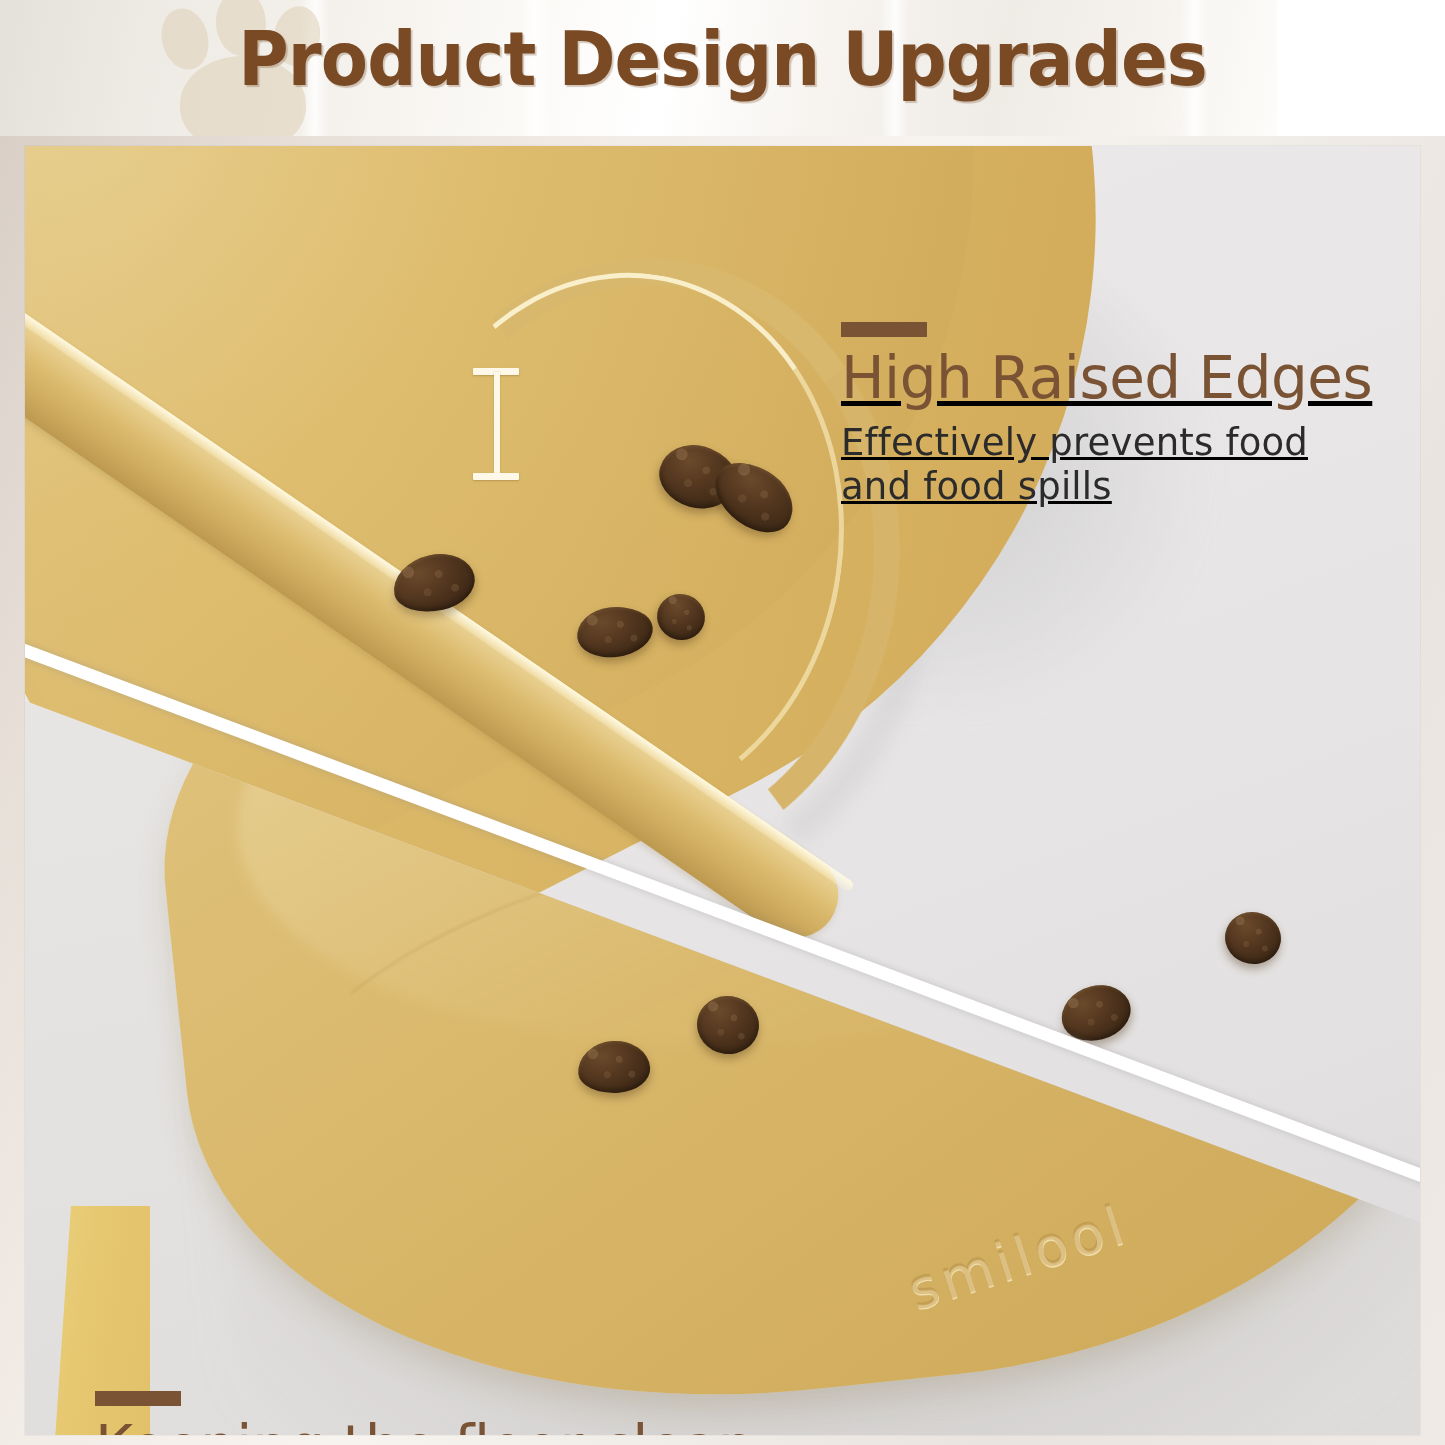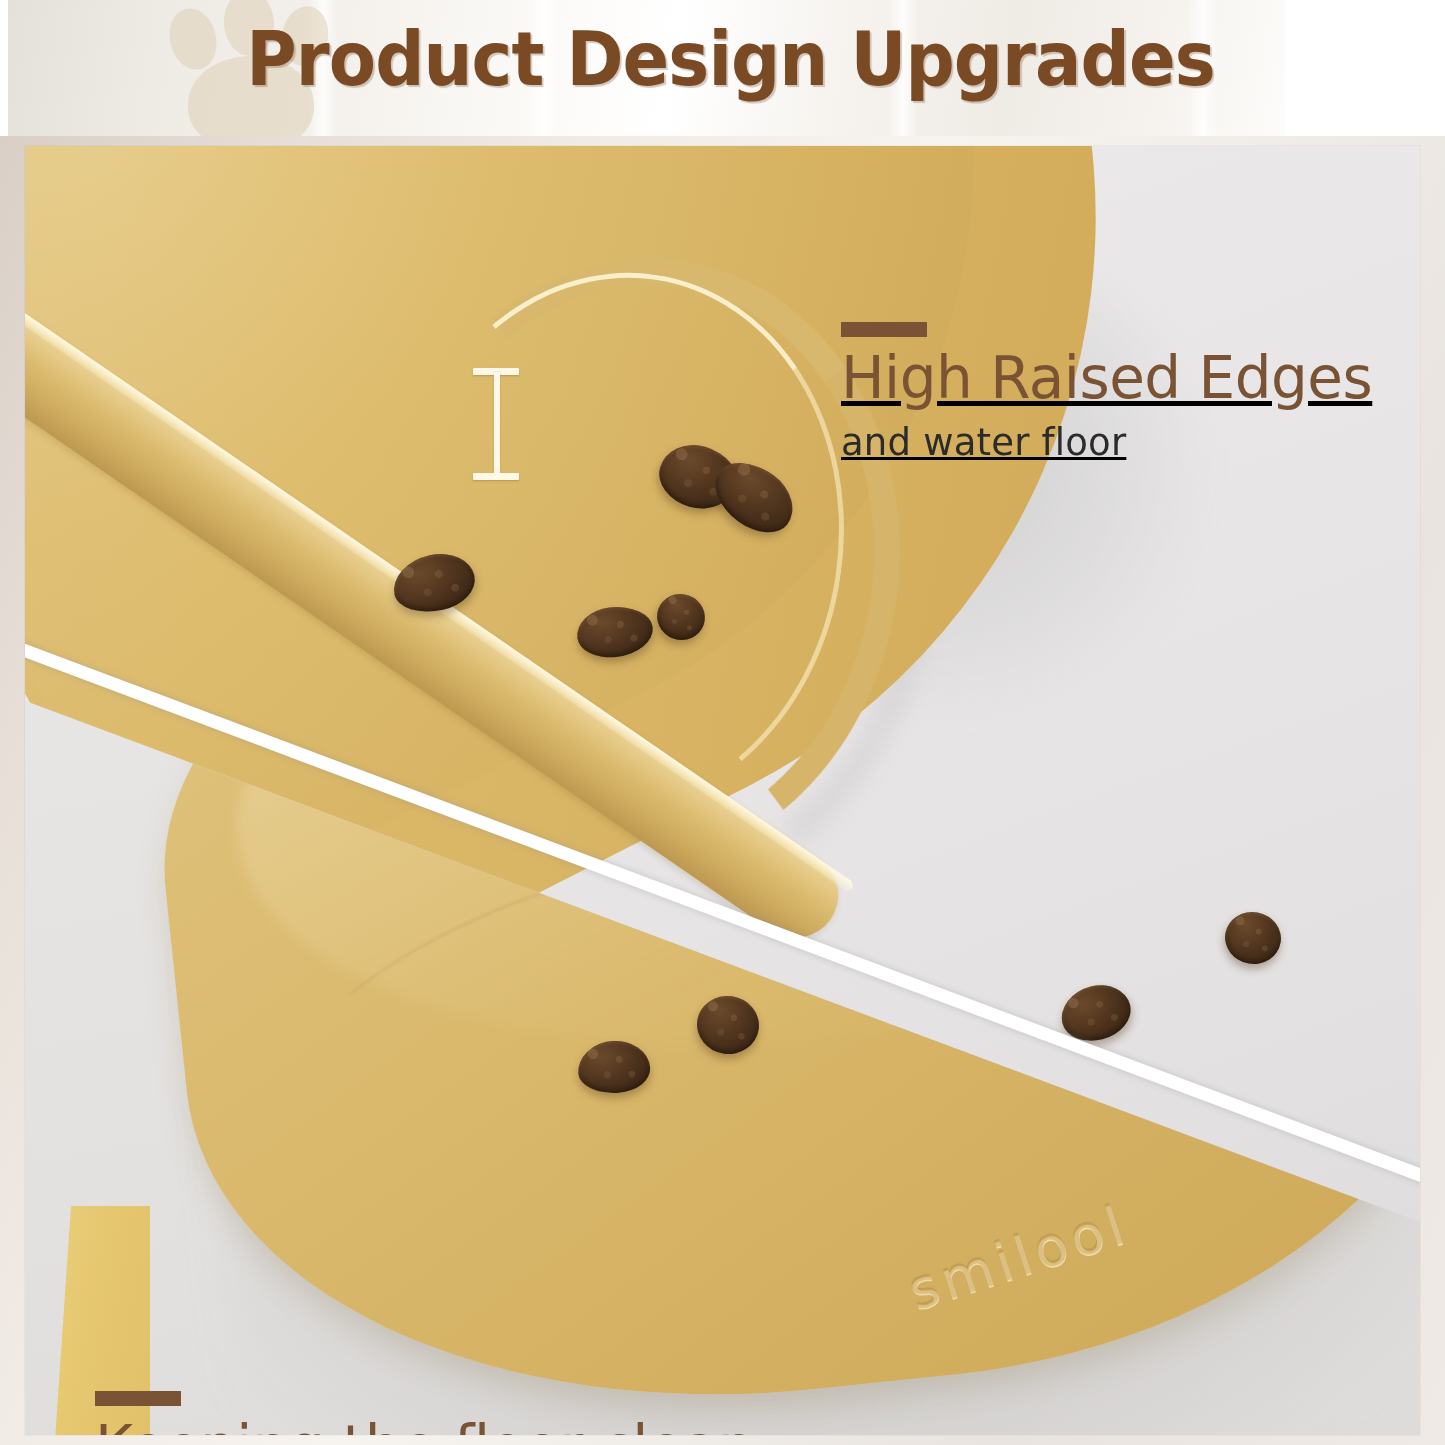--- a/index.html
+++ b/index.html
@@ -1,21 +1,21 @@
 <!DOCTYPE html>
 <html><head>
 <meta charset="utf-8">
 <style>
   html,body{margin:0;padding:0;background:#fff;}
   body{width:1445px;height:1445px;overflow:hidden;font-family:"Liberation Sans",sans-serif;}
 
   #stage{position:relative;width:1445px;height:1445px;overflow:hidden;background:#ffffff;}
 
   
-  .header{position:absolute;left:8px;top:0;width:1277px;height:136px;overflow:hidden;
+  .header{position:absolute;left:0;top:0;width:1277px;height:136px;overflow:hidden;
           background:linear-gradient(100deg,#e4e0da 0%,#eeeae4 12%,#f4f1ec 26%,#fbf9f6 40%,#ffffff 52%,#f7f4f0 64%,#efebe5 78%,#f6f3ef 90%,#fdfcfa 100%);}
   .hdr-streak{position:absolute;top:0;height:136px;width:30px;
               background:linear-gradient(90deg,rgba(255,255,255,0) 0%,rgba(255,255,255,.85) 50%,rgba(255,255,255,0) 100%);}
 
   
   .paw{position:absolute;left:118px;top:-6px;width:230px;height:150px;opacity:.55;}
   .paw .pad{position:absolute;background:#ded0b6;border-radius:50%;}
   .paw .t1{left:44px;top:14px;width:46px;height:62px;transform:rotate(-14deg);}
   .paw .t2{left:98px;top:-4px;width:50px;height:66px;transform:rotate(-3deg);}
   .paw .t3{left:156px;top:12px;width:46px;height:60px;transform:rotate(10deg);}
@@ -210,21 +210,22 @@
       <div class="dim">
         <div class="dim-cap top"></div>
         <div class="dim-line"></div>
         <div class="dim-cap bot"></div>
       </div>
 
       <div class="callout" id="callout-top">
         <div class="accent-bar"></div>
         <div class="c-head">High Raised Edges</div>
         <div class="c-sub">
-          <div>and water floor</div>
+          <div>Effectively prevents food</div>
+          <div>and food spills</div>
         </div>
       </div>
 
       <div class="callout" id="callout-bottom">
         <div class="accent-bar"></div>
         <div class="c-head">Keeping the floor clean</div>
 
       </div>
 
     </div>

